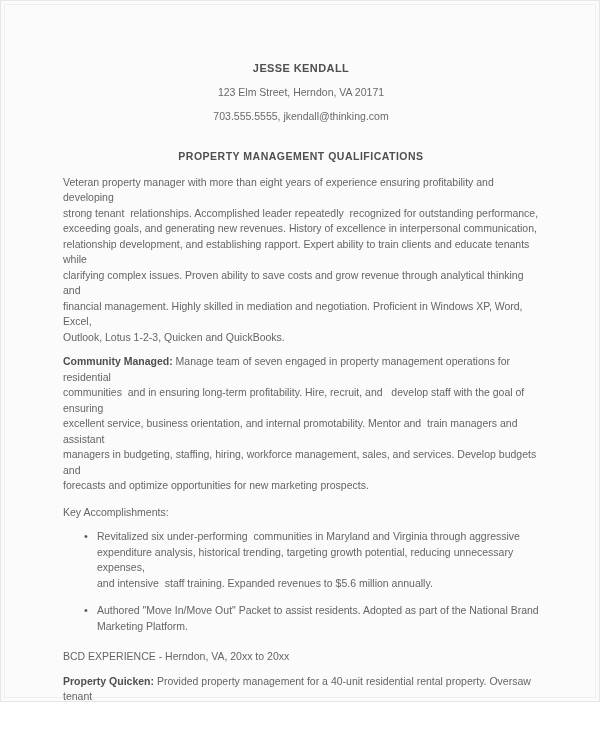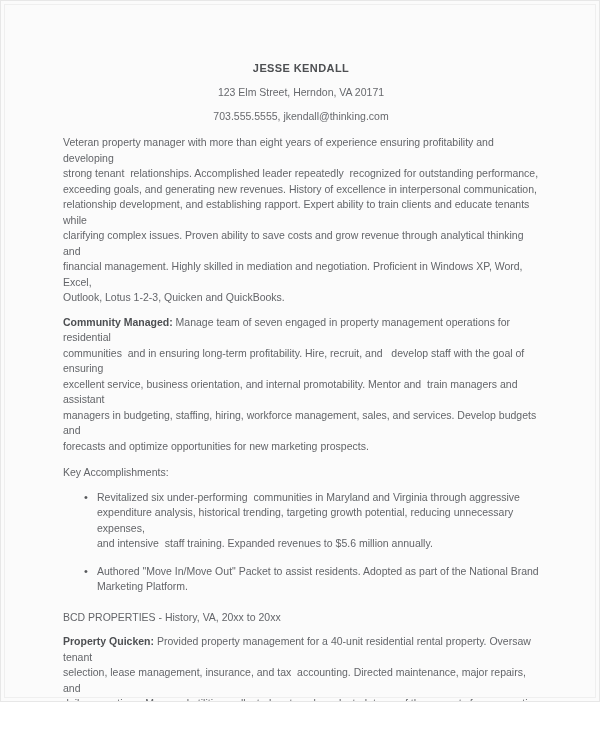--- a/index.html
+++ b/index.html
@@ -97,20 +97,21 @@
 
 <div class="page">
   <div class="content">
 
     <div class="resume-header">
       <div class="candidate-name">JESSE KENDALL</div>
       <p class="contact-line">123 Elm Street, Herndon, VA 20171</p>
       <p class="contact-line">703.555.5555, jkendall@thinking.com</p>
     </div>
 
+    <div class="section-heading">PROPERTY MANAGEMENT QUALIFICATIONS</div>
     <p class="body-para prewrap">Veteran property manager with more than eight years of experience ensuring profitability and developing
 strong tenant  relationships. Accomplished leader repeatedly  recognized for outstanding performance,
 exceeding goals, and generating new revenues. History of excellence in interpersonal communication,
 relationship development, and establishing rapport. Expert ability to train clients and educate tenants while
 clarifying complex issues. Proven ability to save costs and grow revenue through analytical thinking and
 financial management. Highly skilled in mediation and negotiation. Proficient in Windows XP, Word, Excel,
 Outlook, Lotus 1-2-3, Quicken and QuickBooks.</p>
 
 
     <div>
@@ -123,21 +124,21 @@
       <ul class="accomplishments">
         <li class="prewrap">Revitalized six under-performing  communities in Maryland and Virginia through aggressive
 expenditure analysis, historical trending, targeting growth potential, reducing unnecessary expenses,
 and intensive  staff training. Expanded revenues to $5.6 million annually.</li>
         <li class="prewrap">Authored "Move In/Move Out" Packet to assist residents. Adopted as part of the National Brand
 Marketing Platform.</li>
       </ul>
     </div>
 
     <div>
-      <p class="company-line">BCD PROPERTIES - History, VA, 20xx to 20xx</p>
+      <p class="company-line">BCD EXPERIENCE - Herndon, VA, 20xx to 20xx</p>
       <p class="body-para"><span class="role-title">Property Quicken:</span> <span class="prewrap">Provided property management for a 40-unit residential rental property. Oversaw tenant
 selection, lease management, insurance, and tax  accounting. Directed maintenance, major repairs, and
 daily  operations. Managed utilities, collected rent, and conducted  tours of the property for prospective
 tenants.</span></p>
 
     </div>
 
   </div>
 </div>
 

